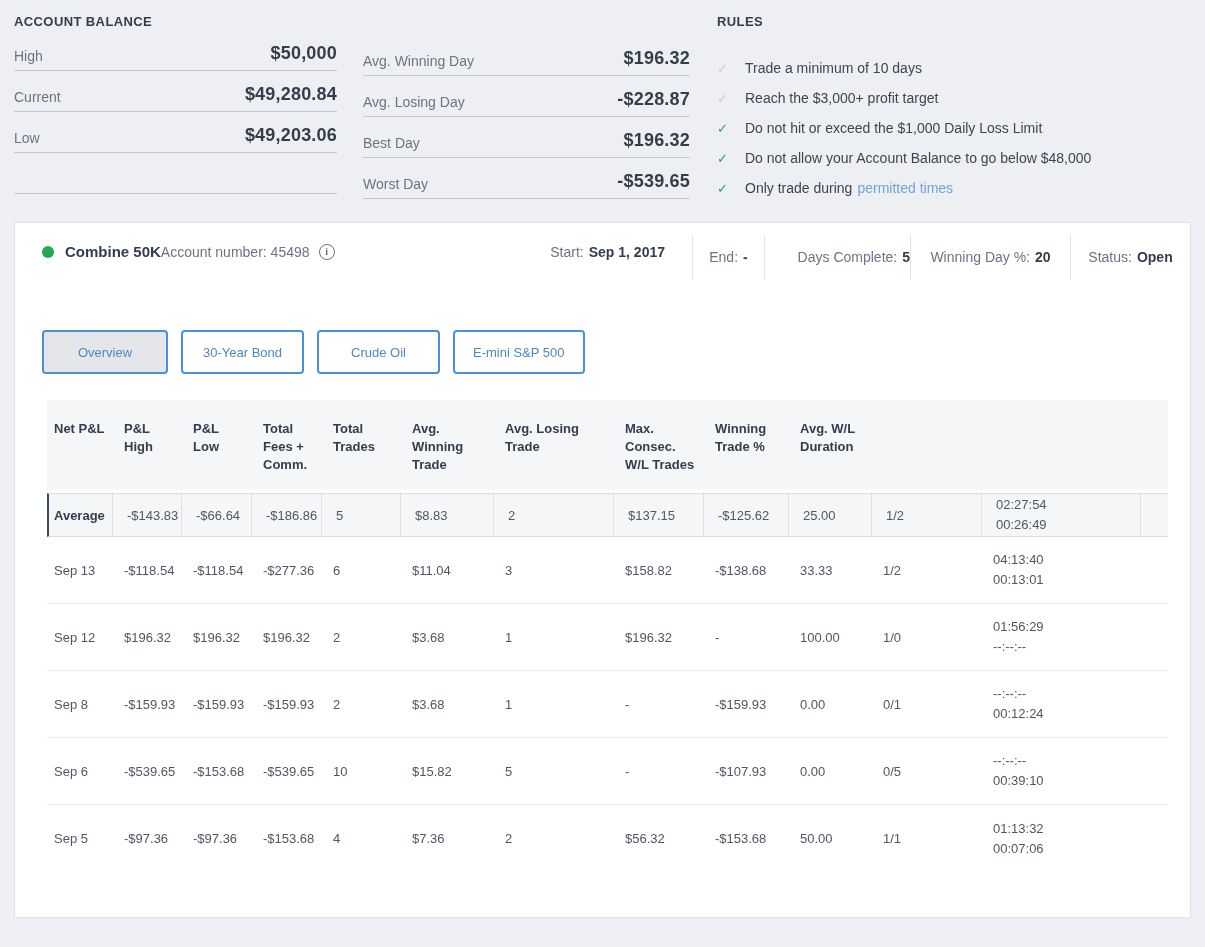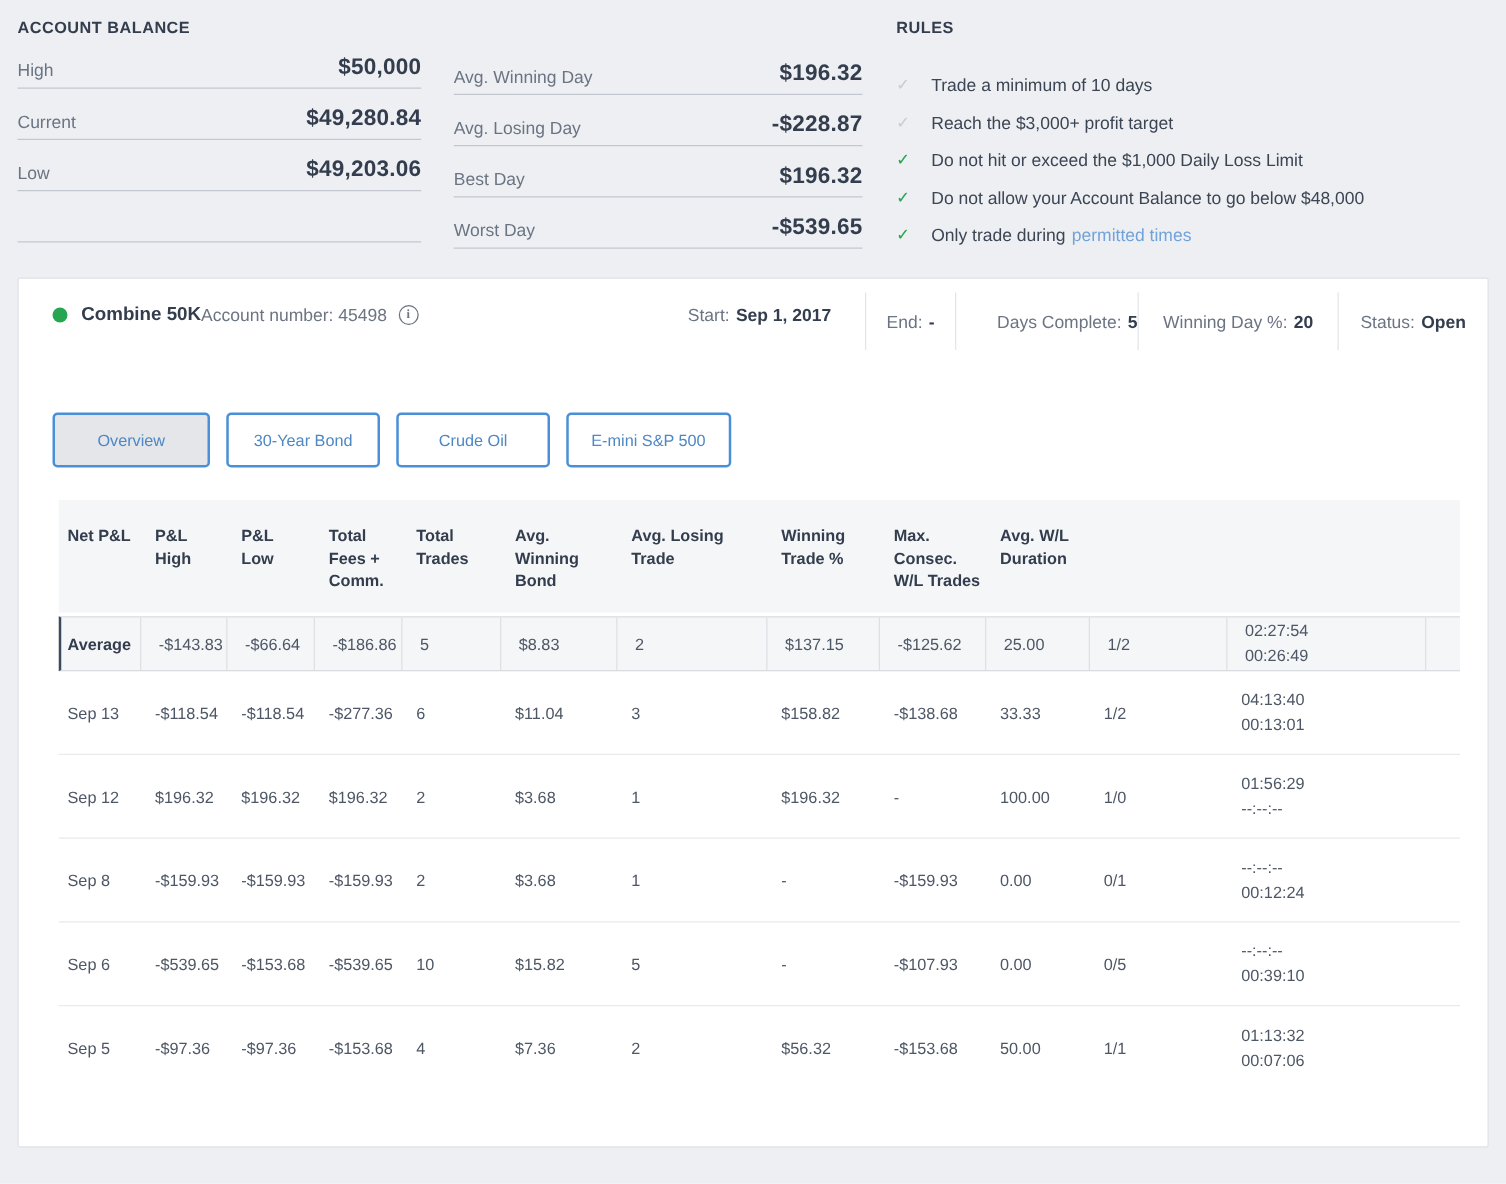--- a/index.html
+++ b/index.html
@@ -184,24 +184,24 @@
       <button class="tab">Crude Oil</button>
       <button class="tab">E-mini S&amp;P 500</button>
     </div>
   <div class="table" id="table">
       <div class="trow thead">
         <div class="tcell"><span class="hdr-inner hdr-1">Net P&amp;L</span></div>
         <div class="tcell"><span class="hdr-inner hdr-2">P&amp;L High</span></div>
         <div class="tcell"><span class="hdr-inner hdr-3">P&amp;L Low</span></div>
         <div class="tcell"><span class="hdr-inner hdr-5">Total Fees + Comm.</span></div>
         <div class="tcell"><span class="hdr-inner hdr-6">Total Trades</span></div>
-        <div class="tcell"><span class="hdr-inner hdr-7">Avg. Winning Bond</span></div>
+        <div class="tcell"><span class="hdr-inner hdr-7">Avg. Winning Trade</span></div>
         <div class="tcell"><span class="hdr-inner hdr-8">Avg. Losing Trade</span></div>
+        <div class="tcell"><span class="hdr-inner hdr-10">Max. Consec. W/L Trades</span></div>
         <div class="tcell"><span class="hdr-inner hdr-9">Winning Trade %</span></div>
-        <div class="tcell"><span class="hdr-inner hdr-10">Max. Consec. W/L Trades</span></div>
         <div class="tcell"><span class="hdr-inner hdr-11">Avg. W/L Duration</span></div>
         <div class="tcell"></div>
       </div>
       <div class="trow avg-row">
         <div class="tcell c-date">Average</div>
         <div class="tcell">-$143.83</div>
         <div class="tcell">-$66.64</div>
         <div class="tcell">-$186.86</div>
         <div class="tcell">5</div>
         <div class="tcell">$8.83</div>

